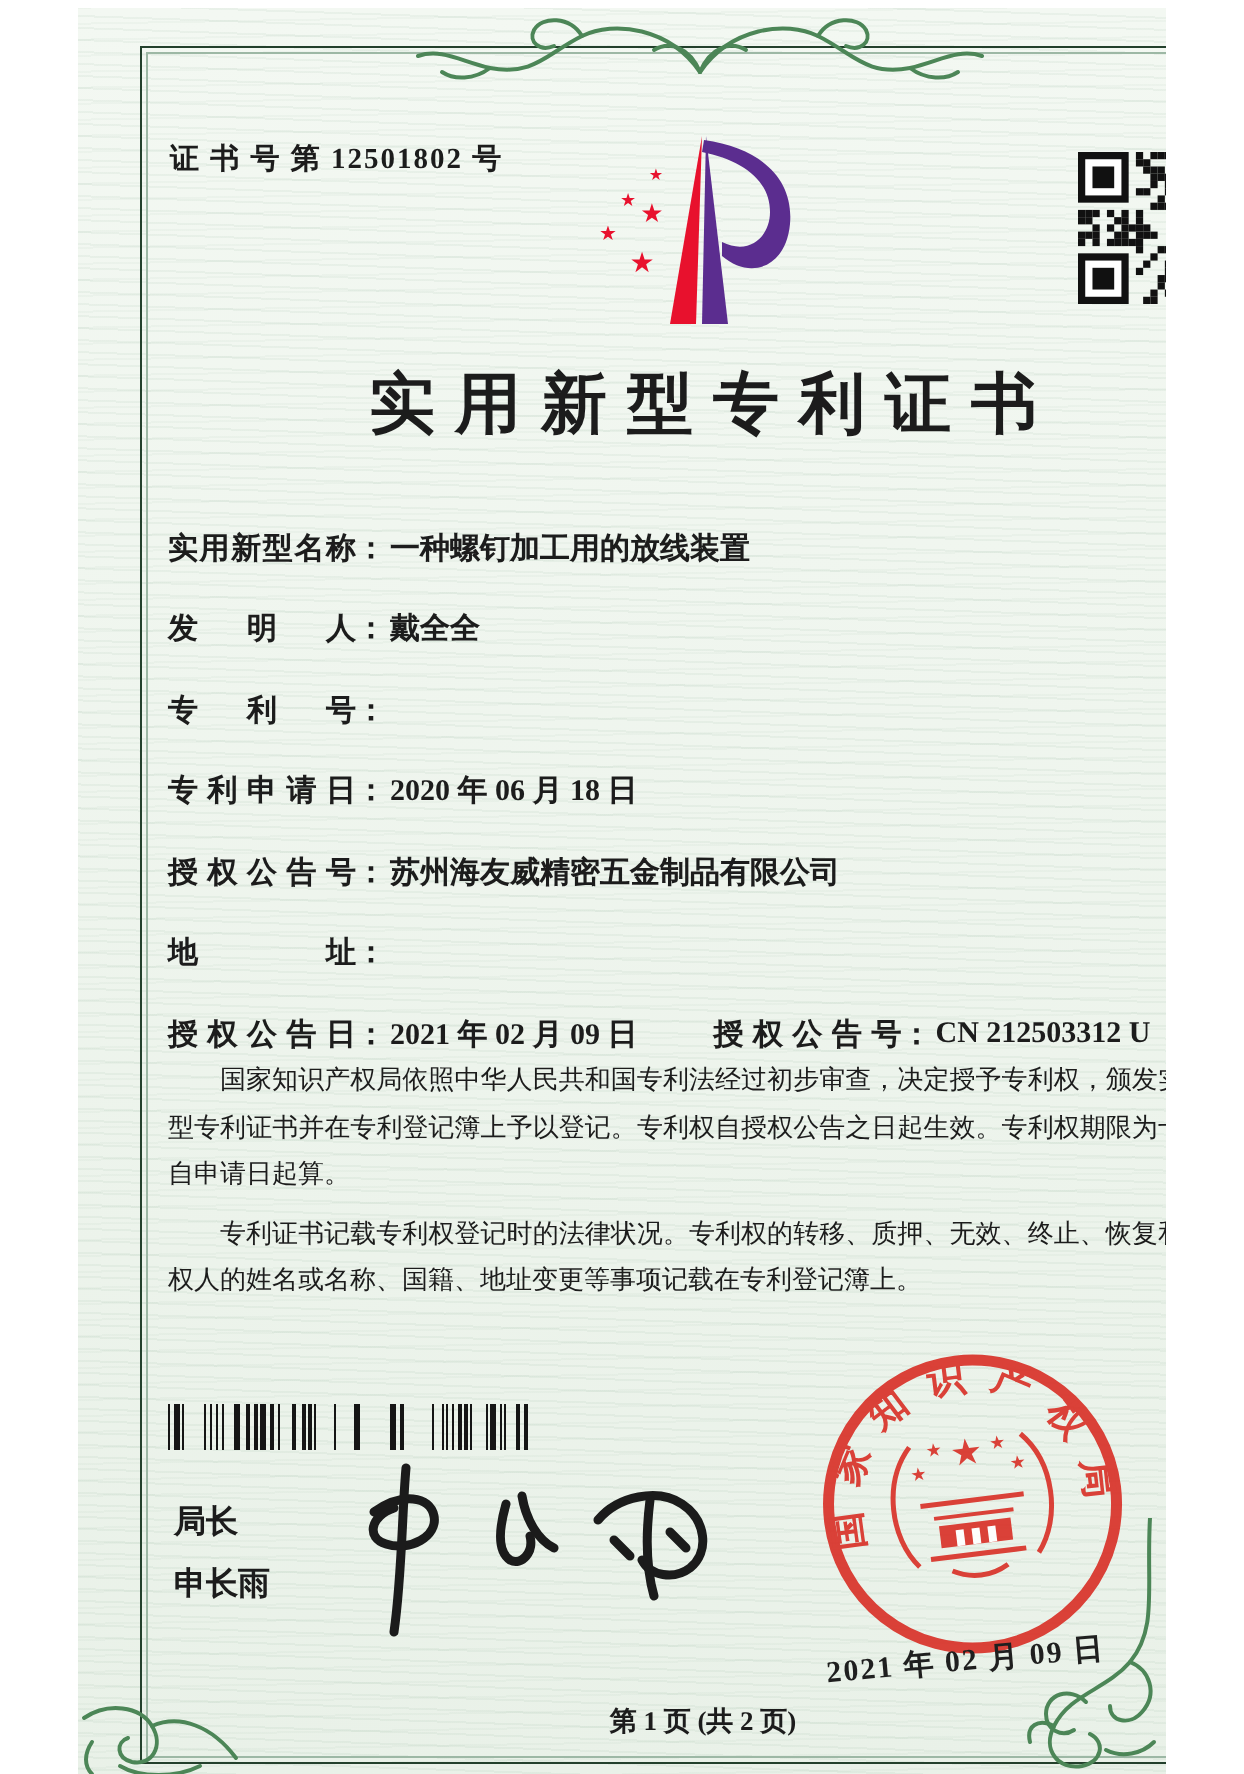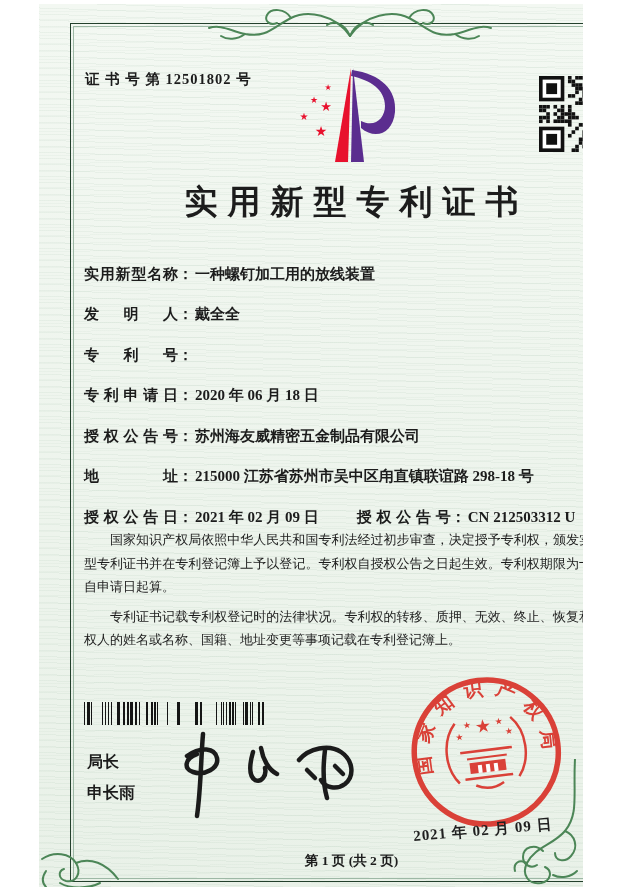--- a/index.html
+++ b/index.html
@@ -247,21 +247,20 @@
       <span class="fvalue">2020 年 06 月 18 日</span>
     </div>
     <div class="frow">
       <span class="flabel">授权公告号</span>
         <span class="fcolon">：</span>
       <span class="fvalue">苏州海友威精密五金制品有限公司</span>
     </div>
     <div class="frow">
       <span class="flabel">地址</span>
         <span class="fcolon">：</span>
-      <span class="fvalue">215000 江苏省苏州市吴中区甪直镇联谊路 298-18 号</span>
     </div>
     <div class="frow">
       <span class="fgroup">
         <span class="flabel">授权公告日</span>
           <span class="fcolon">：</span>
         <span class="fvalue">2021 年 02 月 09 日</span>
       </span>
       <span class="fgroup second">
         <span class="flabel">授权公告号</span>
           <span class="fcolon">：</span>

